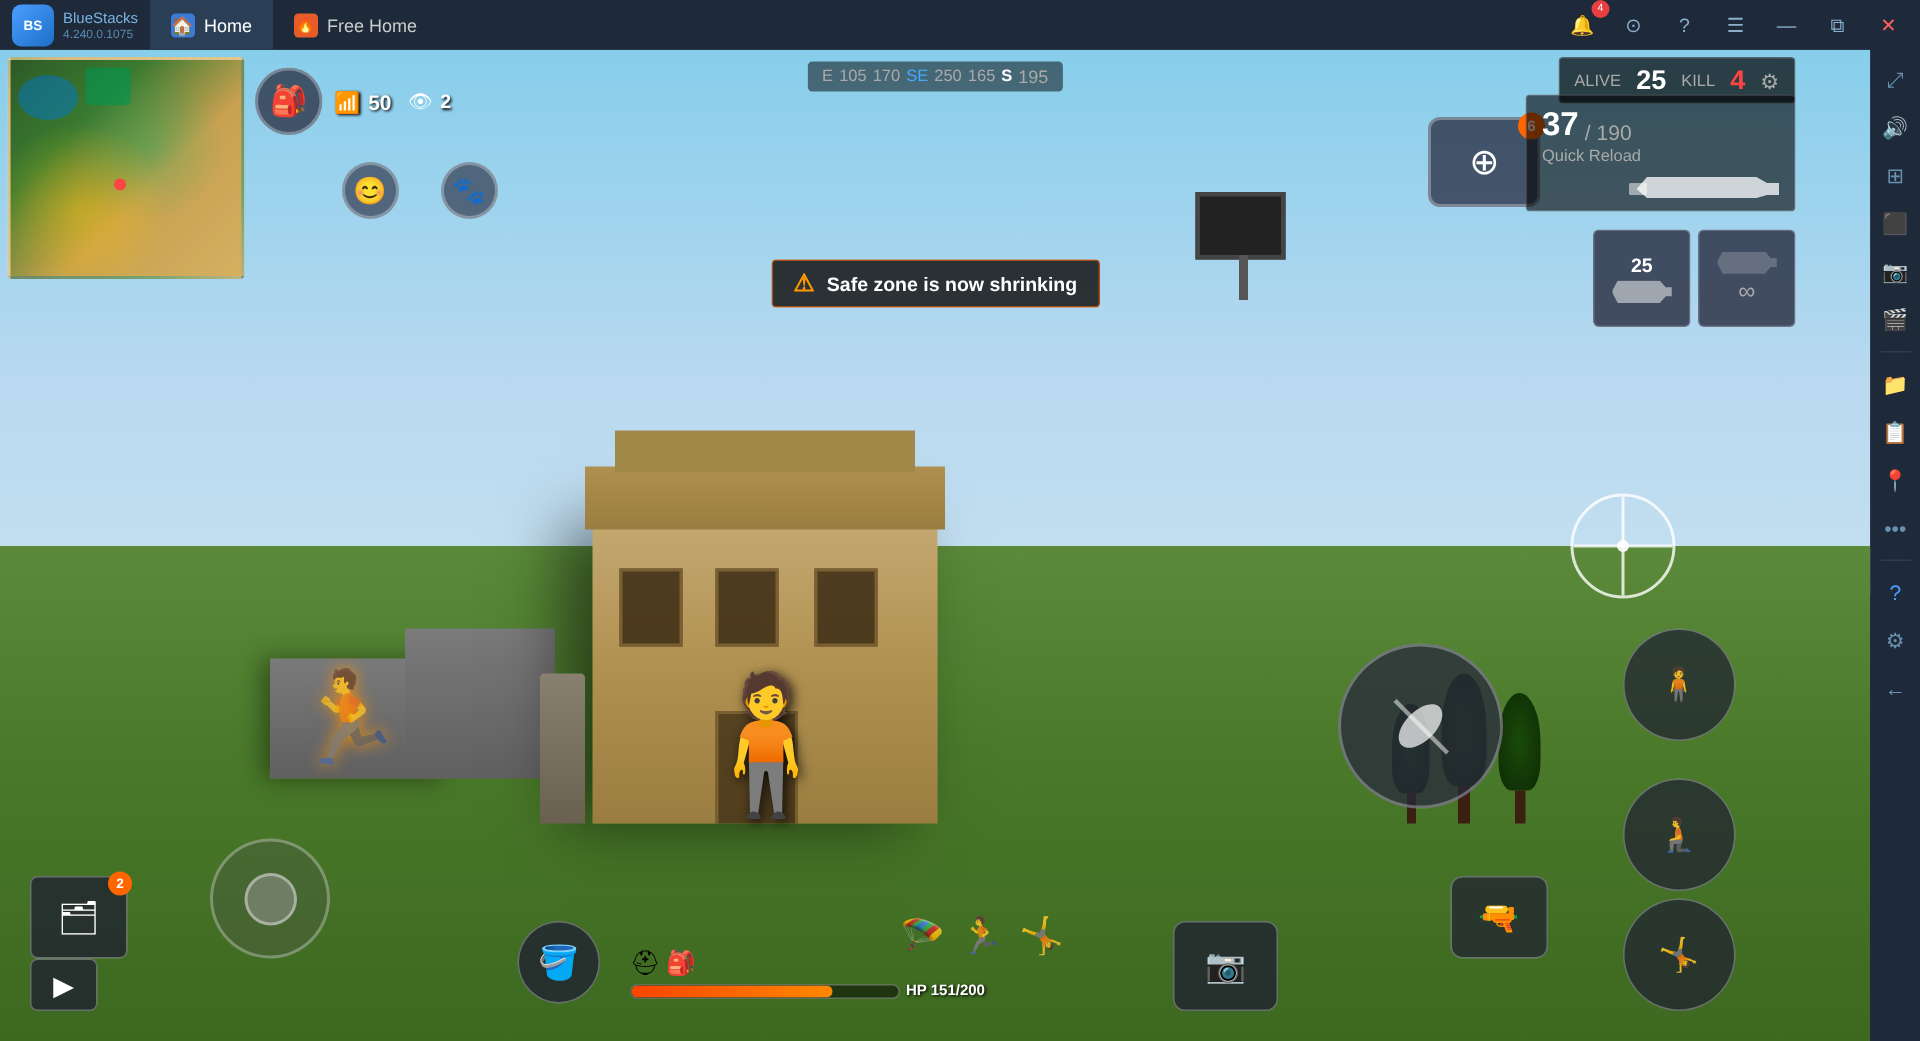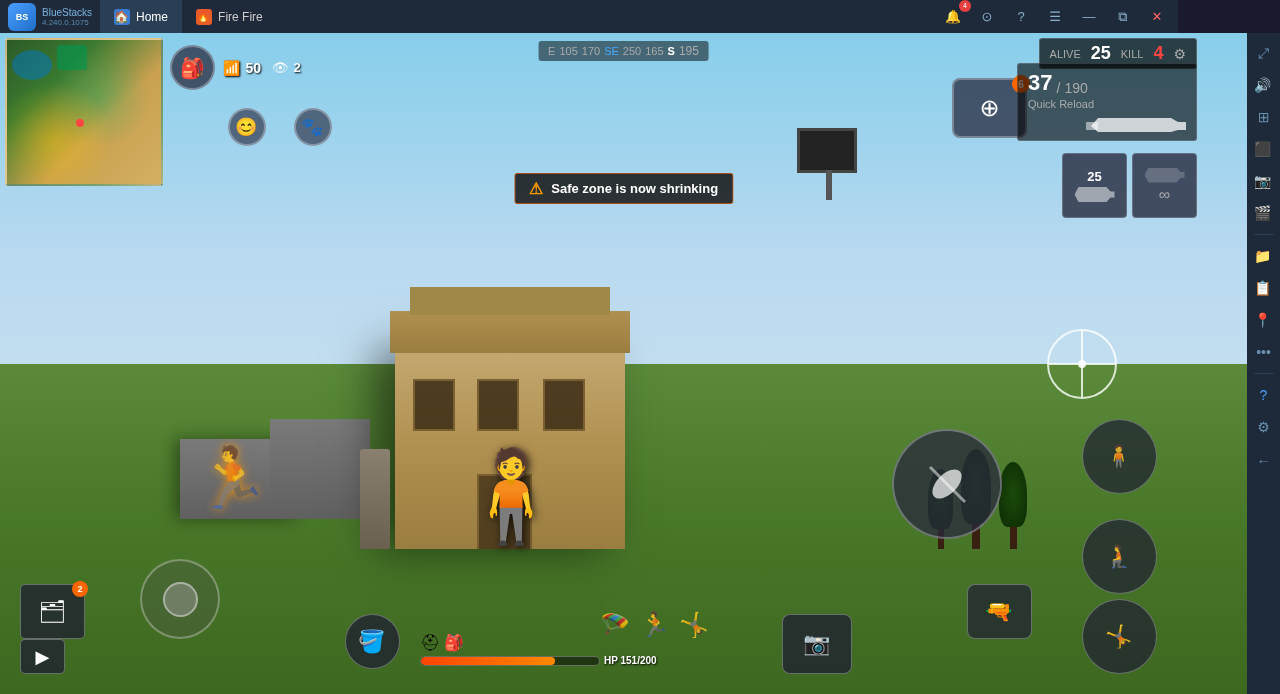--- a/index.html
+++ b/index.html
@@ -1,20 +1,20 @@
 <!DOCTYPE html>
 <html><head>
   <meta charset="utf-8">
   <style>
     * { margin: 0; padding: 0; box-sizing: border-box; }
     body { width: 1280px; height: 694px; overflow: hidden; background: #1a1a2e; font-family: 'Arial', sans-serif; }
 
     
     #titlebar {
-      width: 1178px;
+      width: 1280px;
       height: 33px;
       background: #1e2a3a;
       display: flex;
       align-items: center;
       position: absolute;
       top: 0; left: 0;
       z-index: 100;
     }
     #bluestacks-logo {
       display: flex;
@@ -515,21 +515,21 @@
     </div>
   </div>
 
   <div class="tab active">
     <div class="tab-icon home-icon-bg">🏠</div>
     <span>Home</span>
   </div>
 
   <div class="tab">
     <div class="tab-icon ff-icon-bg" style="font-size:10px">🔥</div>
-    <span>Fire Fire</span>
+    <span>Free Home</span>
   </div>
 
   <div class="titlebar-spacer"></div>
 
   <div class="titlebar-controls">
     <div class="ctrl-btn" style="position:relative">
       🔔
       <span class="notif-badge">4</span>
     </div>
     <div class="ctrl-btn">⊙</div>

